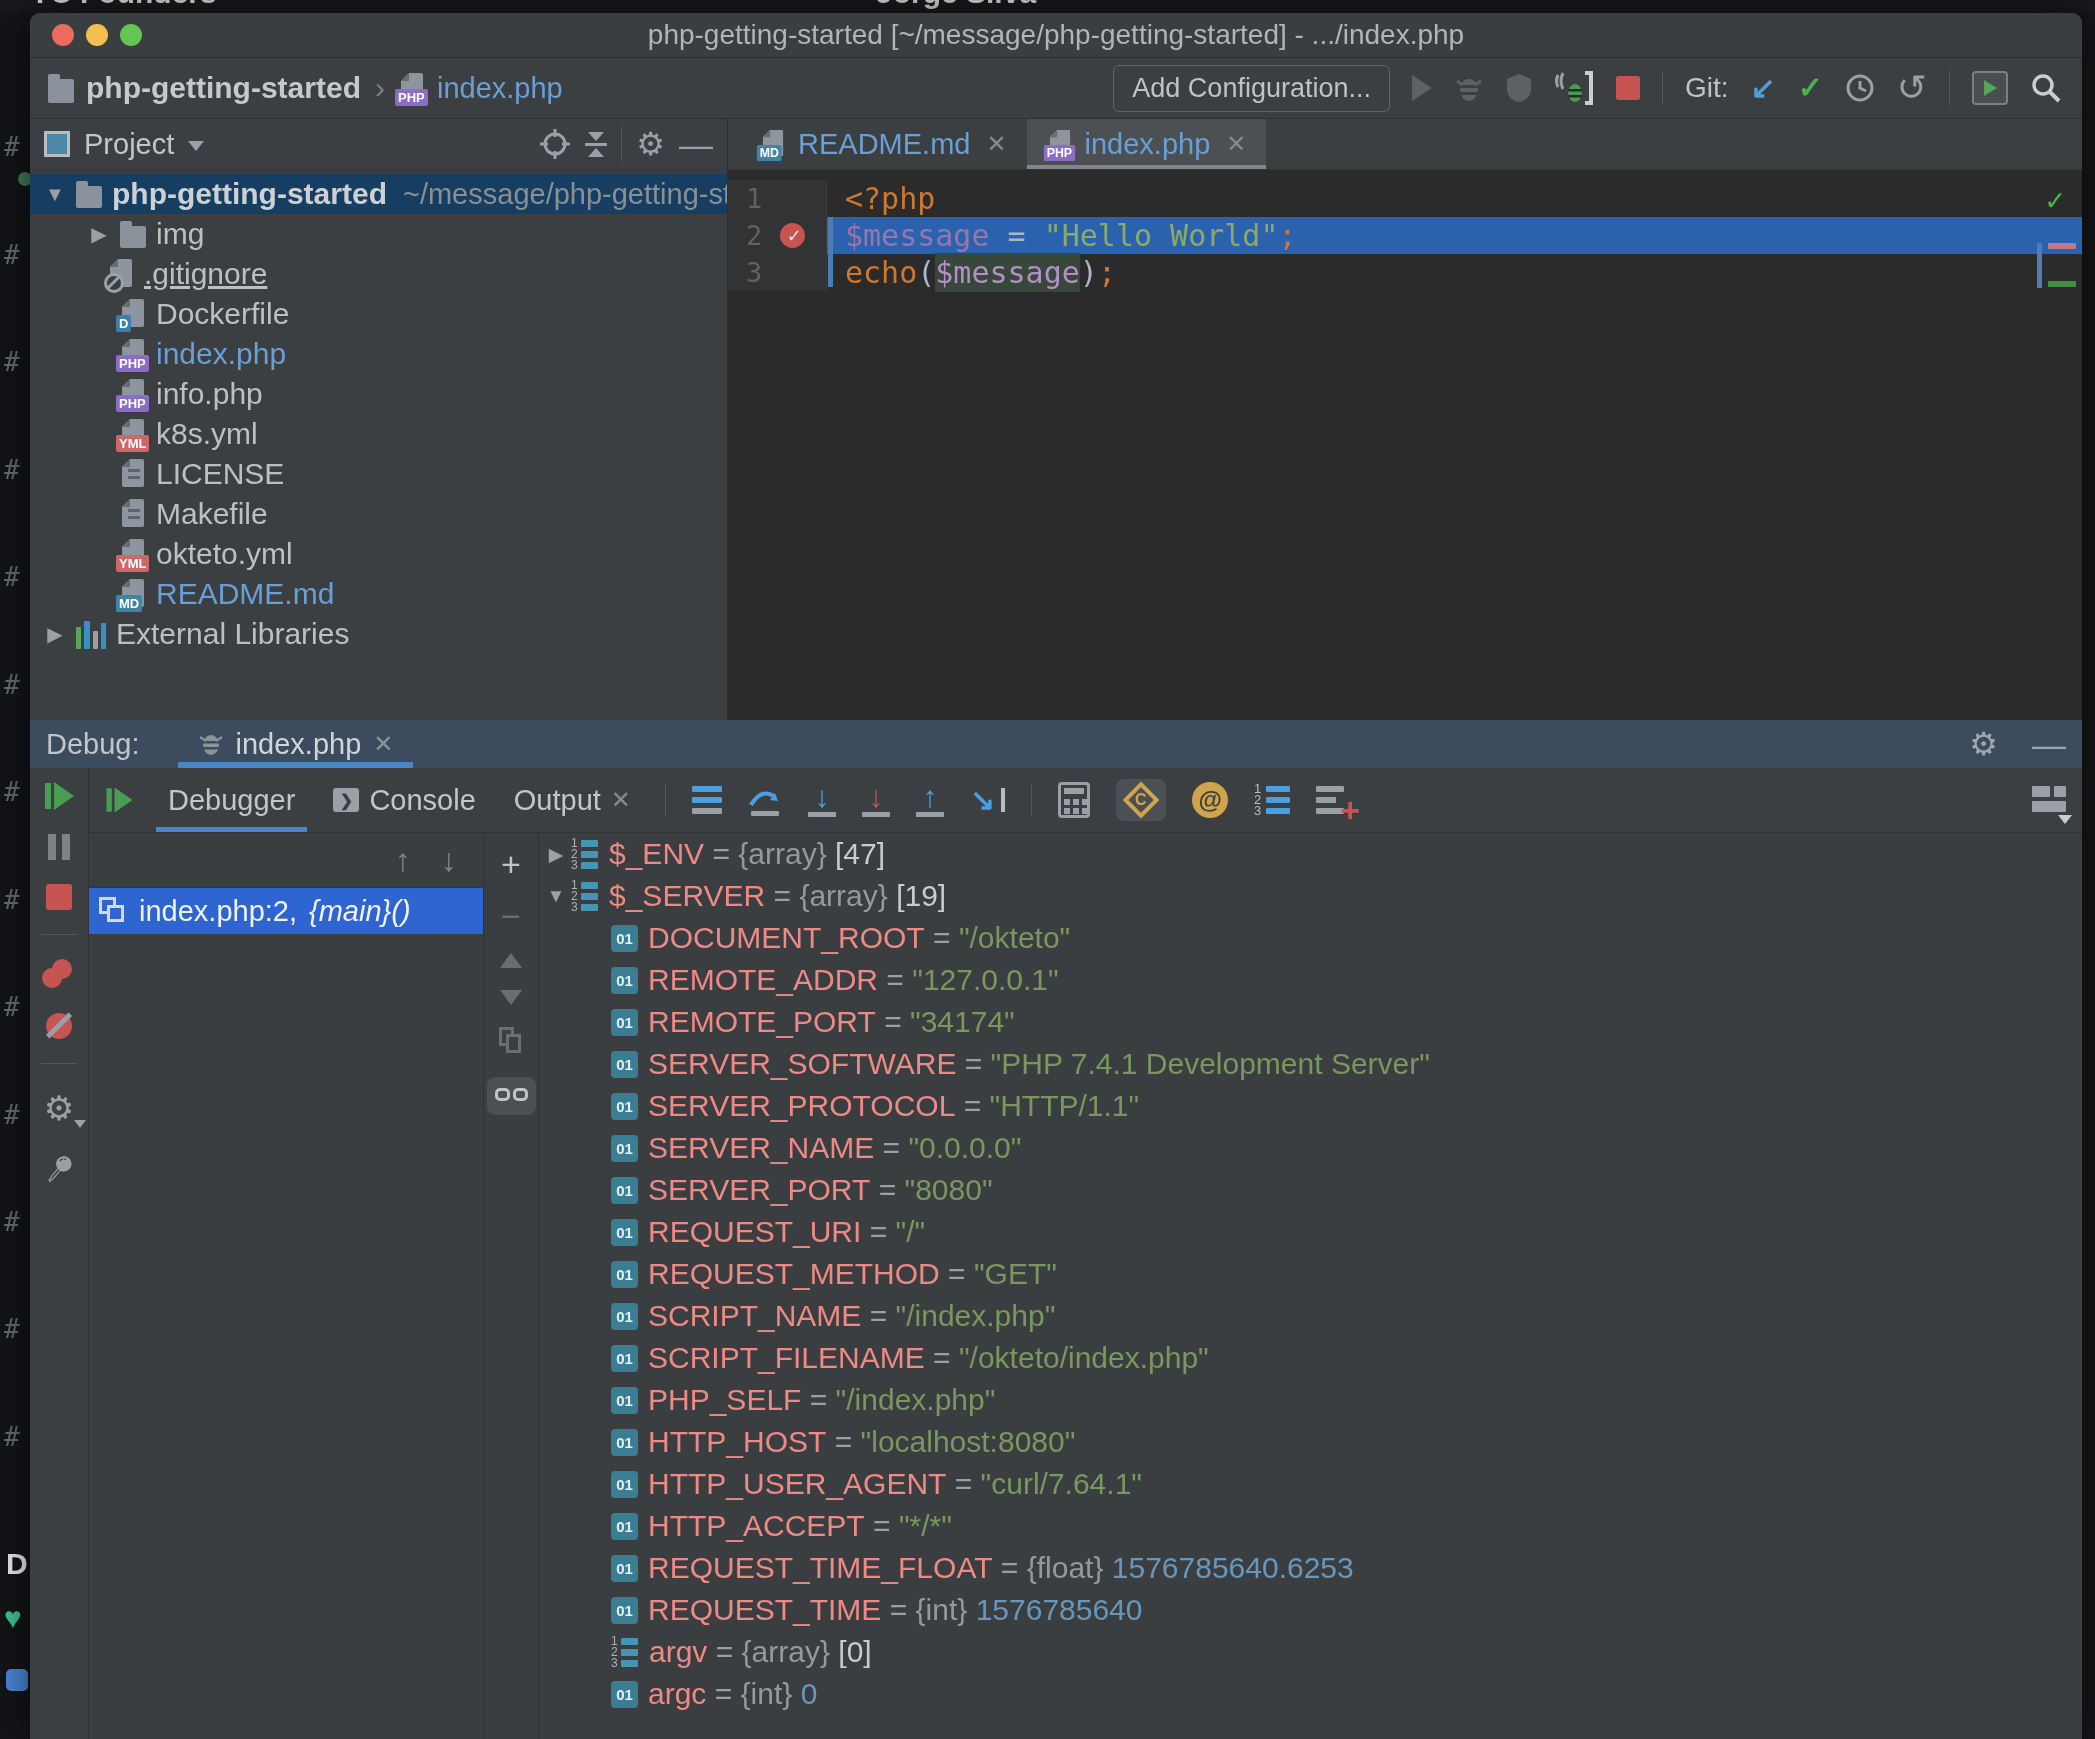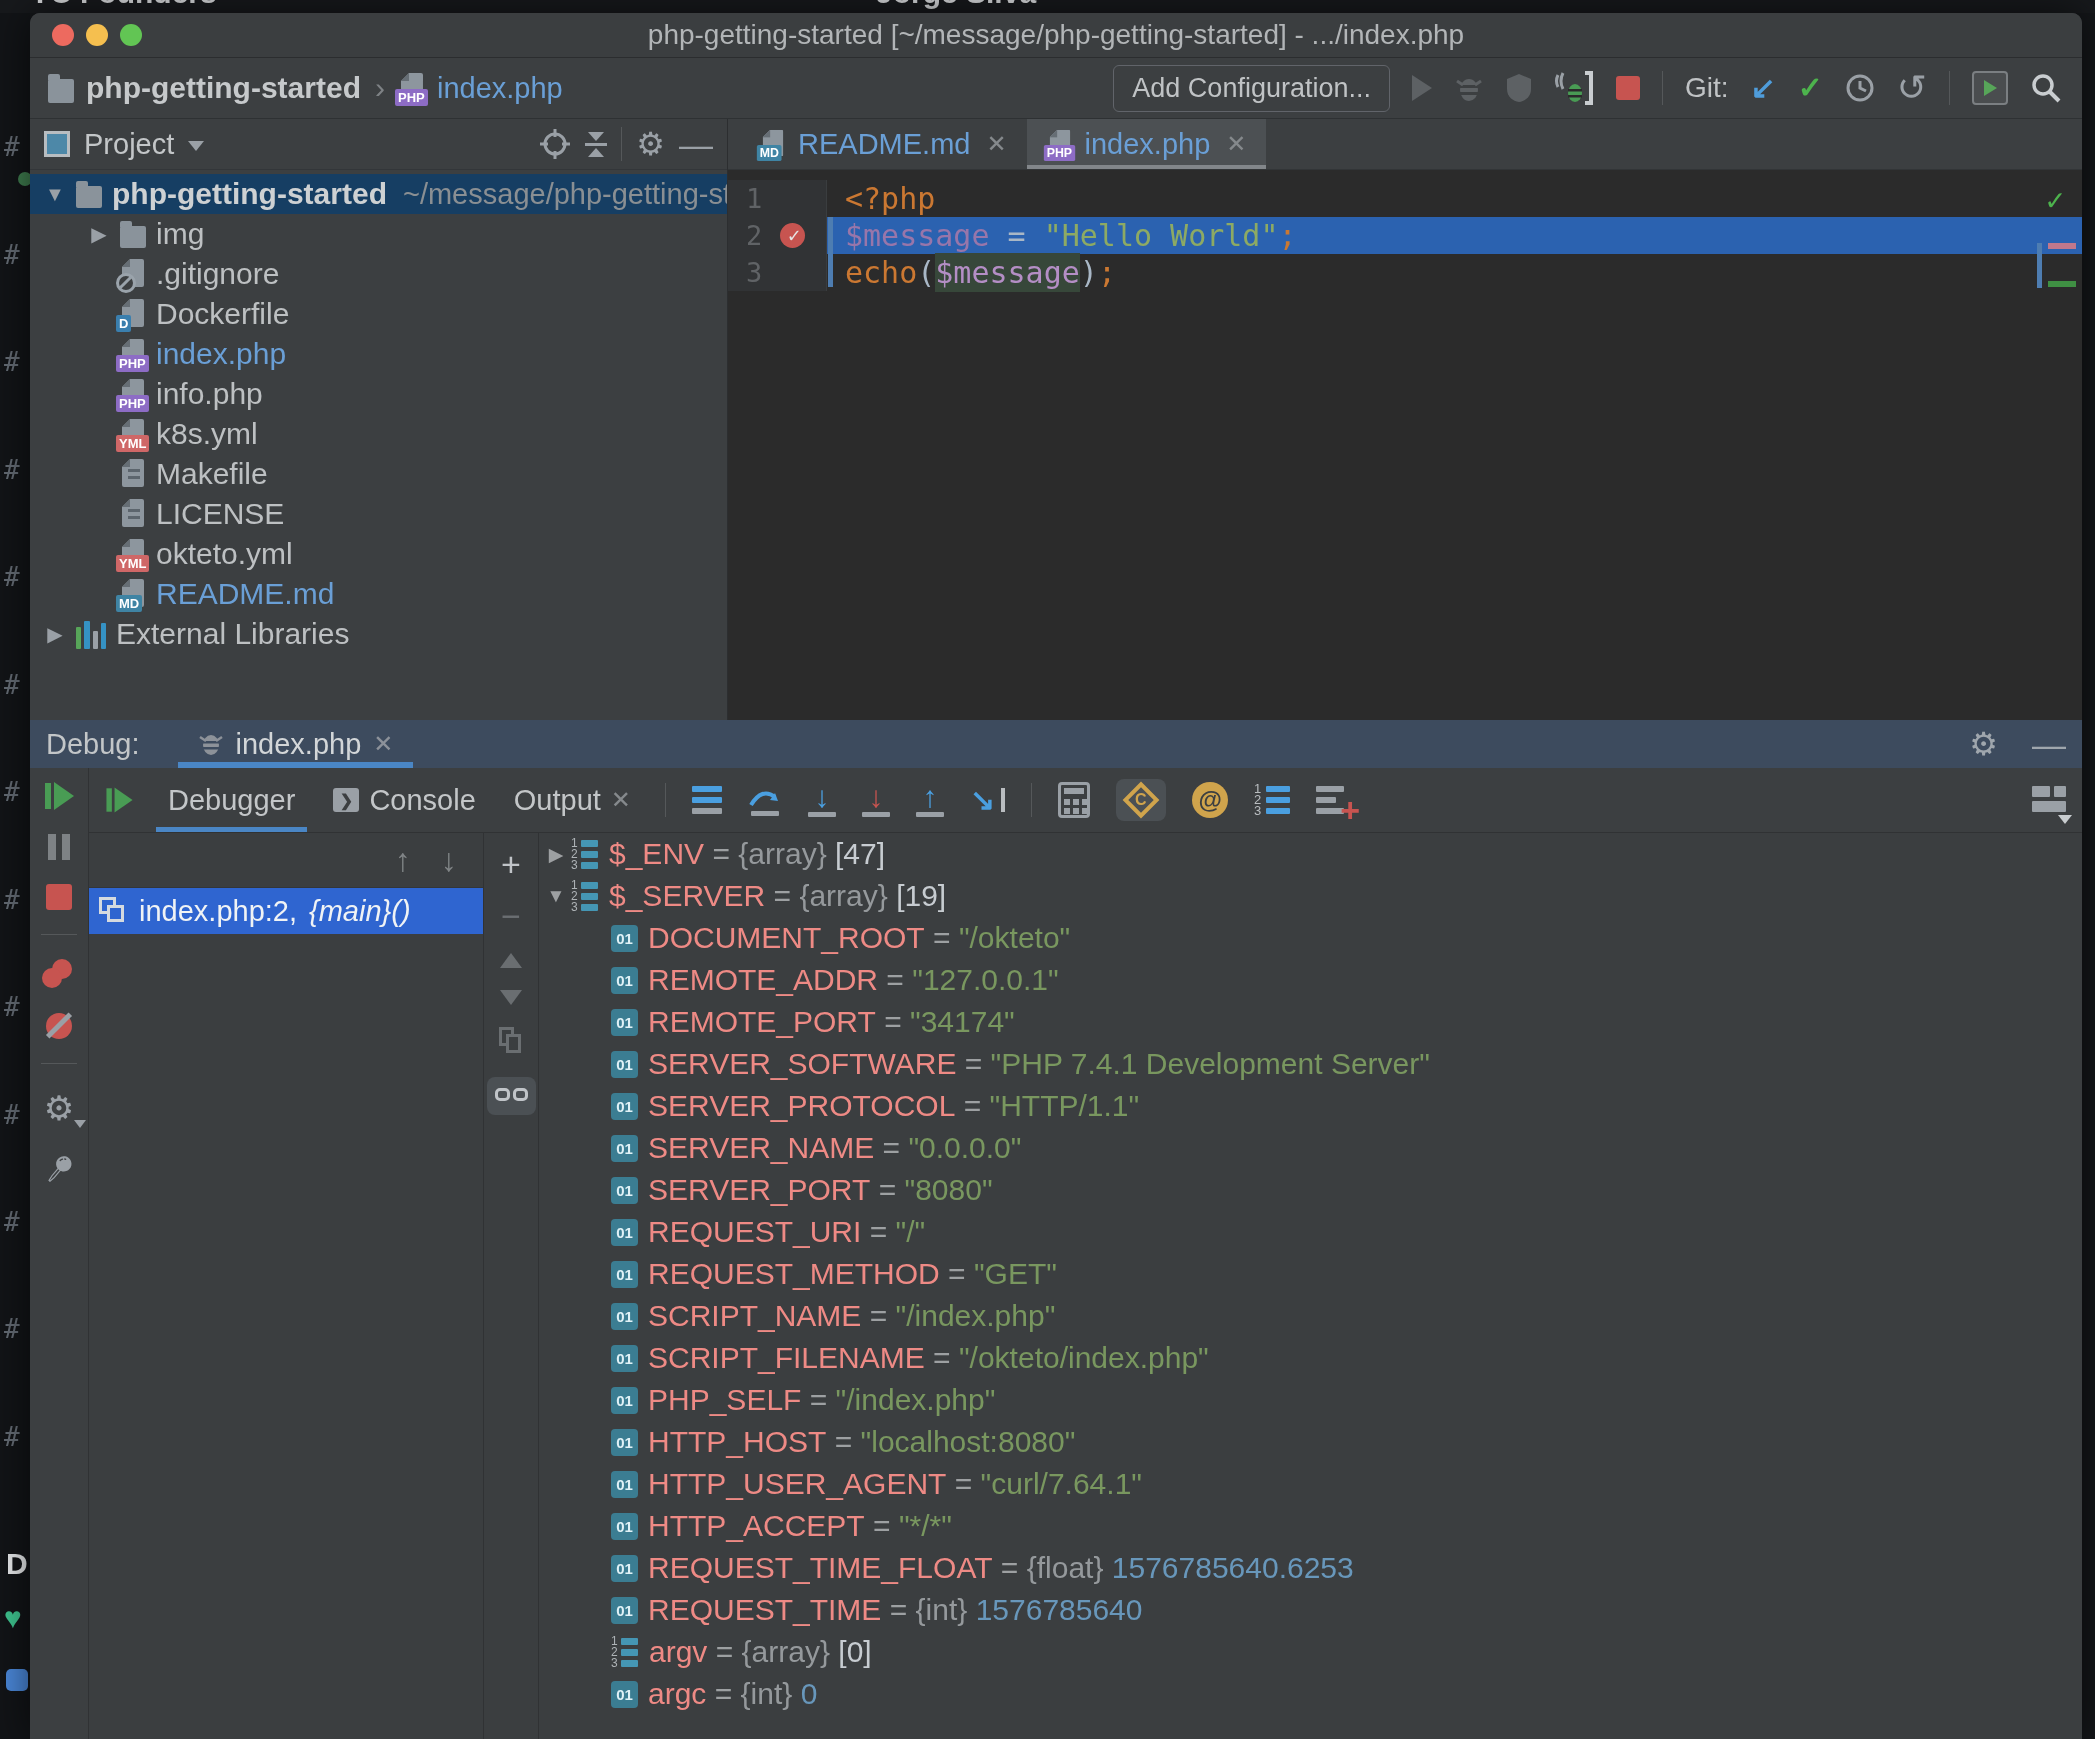--- a/index.html
+++ b/index.html
@@ -340,21 +340,21 @@
               <span class="tw-arrow">▼</span>
               <span class="fi fi-folder"></span>
               <span class="tw-label bold">php-getting-started</span>
               <span class="tw-path">~/message/php-getting-star</span>
             </div>
             <div class="tree-row" style="padding-left: 58px;">
               <span class="tw-arrow">▶</span>
               <span class="fi fi-folder"></span>
               <span class="tw-label">img</span>
             </div>
-            <div class="tree-row" style="padding-left: 58px;">
+            <div class="tree-row" style="padding-left: 46px; text-decoration: underline;">
               <span class="tw-arrow"></span>
               <span class="fi fi-gitignore">
                 <span class="page"></span>
                 <span class="circ"></span>
               </span>
               <span class="tw-label">.gitignore</span>
             </div>
             <div class="tree-row" style="padding-left: 58px;">
               <span class="tw-arrow"></span>
               <span class="fi fi-docker">
@@ -386,29 +386,29 @@
                 <span class="fbadge">YML</span>
               </span>
               <span class="tw-label">k8s.yml</span>
             </div>
             <div class="tree-row" style="padding-left: 58px;">
               <span class="tw-arrow"></span>
               <span class="fi fi-file">
                 <span class="page"></span>
                 <span class="blines"></span>
               </span>
-              <span class="tw-label">Makefile</span>
+              <span class="tw-label">LICENSE</span>
             </div>
             <div class="tree-row" style="padding-left: 58px;">
               <span class="tw-arrow"></span>
               <span class="fi fi-file">
                 <span class="page"></span>
                 <span class="blines"></span>
               </span>
-              <span class="tw-label">LICENSE</span>
+              <span class="tw-label">Makefile</span>
             </div>
             <div class="tree-row" style="padding-left: 58px;">
               <span class="tw-arrow"></span>
               <span class="fi fi-yml">
                 <span class="page"></span>
                 <span class="fbadge">YML</span>
               </span>
               <span class="tw-label">okteto.yml</span>
             </div>
             <div class="tree-row" style="padding-left: 58px;">

